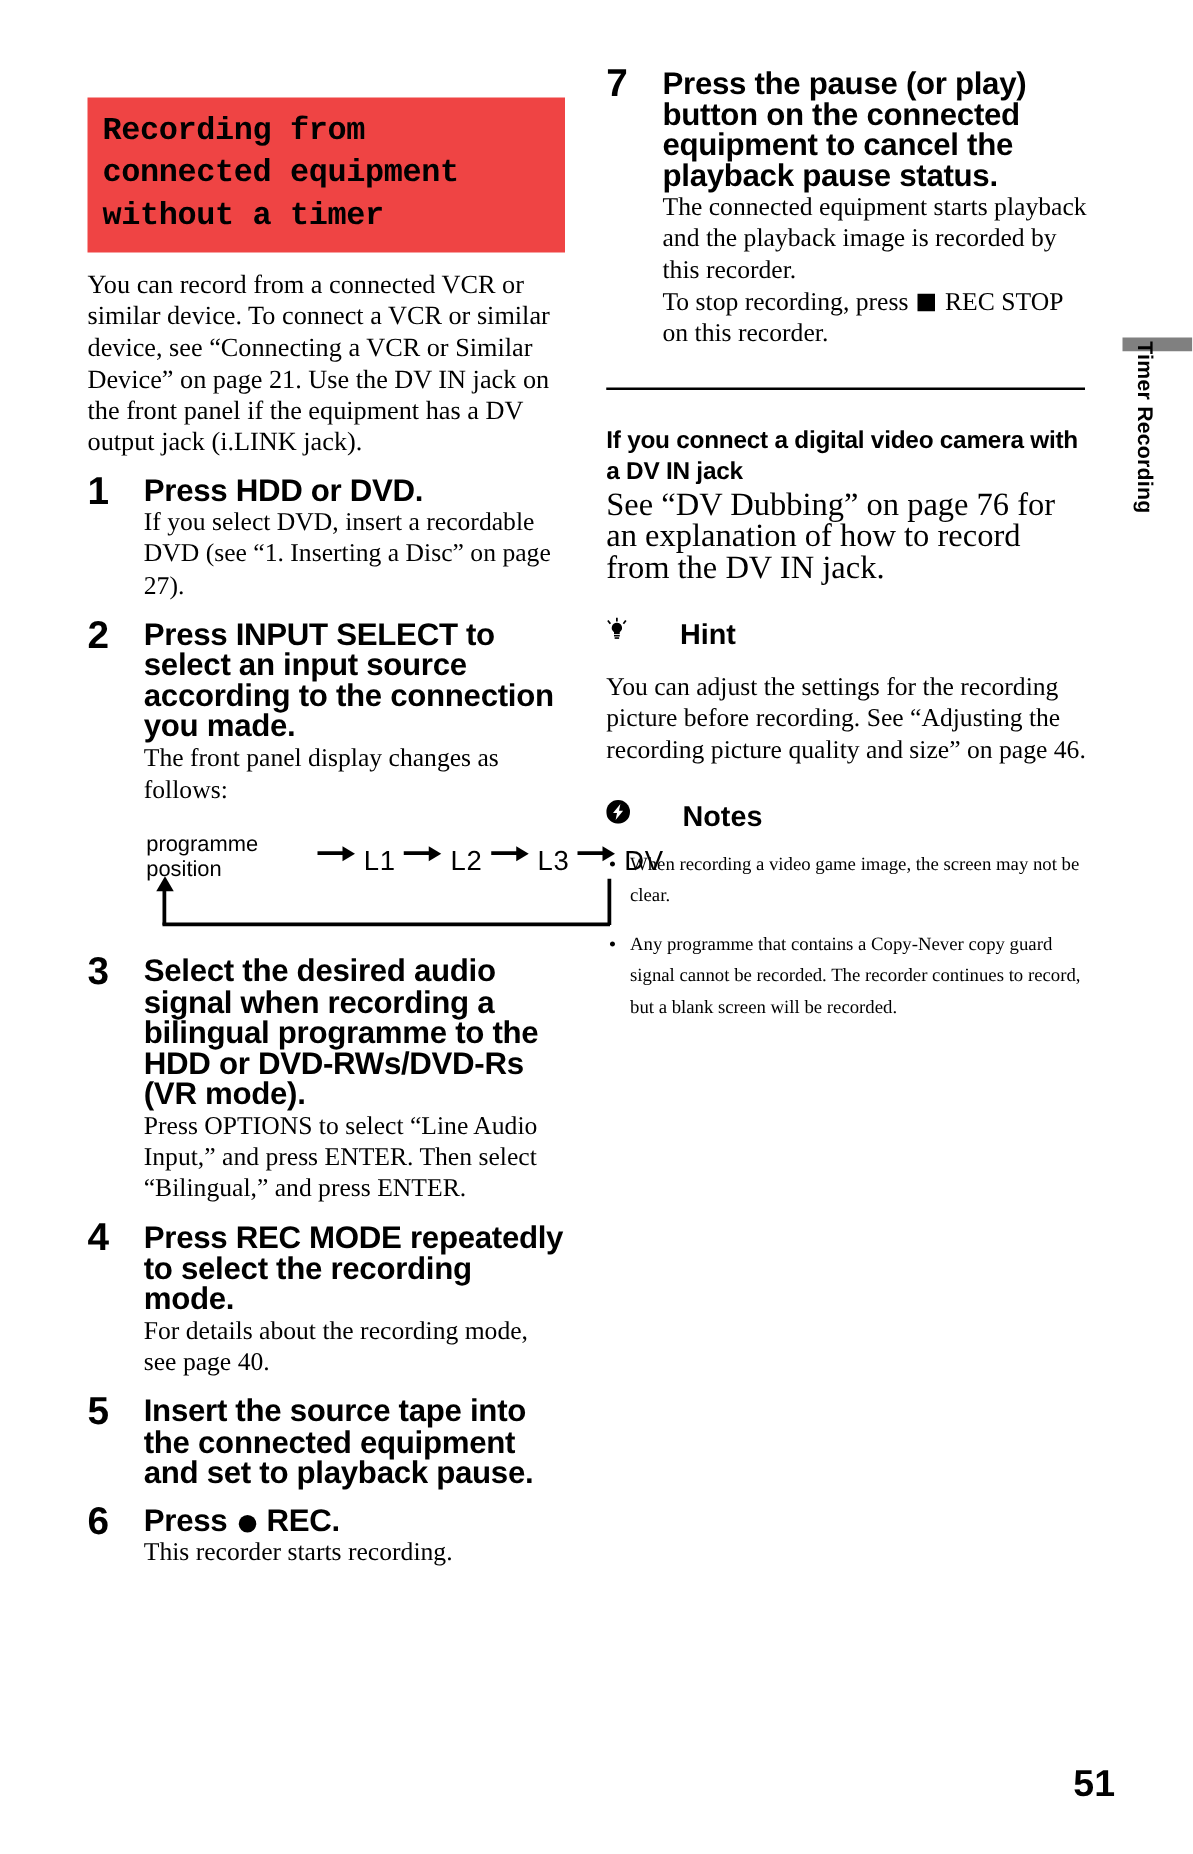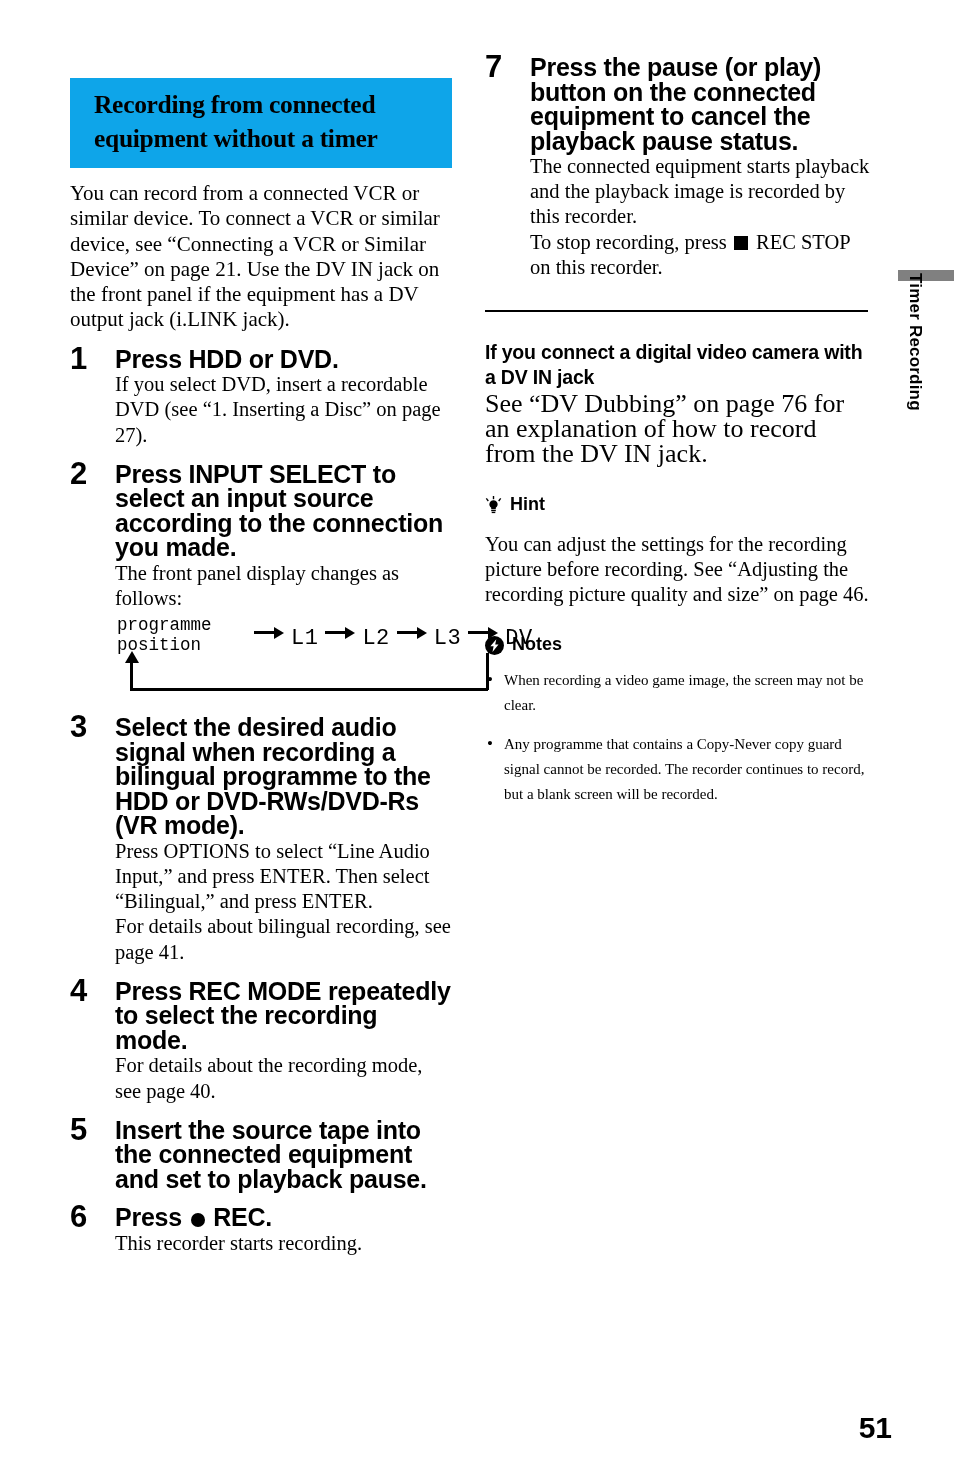--- a/index.html
+++ b/index.html
@@ -26,27 +26,27 @@
   }
   .col-right {
     position: absolute;
     left: 485px;
     top: 55px;
     width: 385px;
   }
 
   
   .section-head {
-    background: #0ea5e9;
-    font-family: Liberation Serif, serif;
+    background: #ef4444;
+    font-family: Liberation Mono, monospace;
     font-weight: bold;
     font-size: 25.5px;
     line-height: 34px;
     letter-spacing: -0.3px;
-    padding: 10px 12px 12px 24px;
+    padding: 10px 12px 12px 12px;
     box-sizing: border-box;
     width: 382px;
   }
 
   .intro {
     font-size: 21px;
     line-height: 25.3px;
     margin-top: 13px;
   }
 
@@ -95,24 +95,24 @@
     height: 14px;
     background: #000;
     vertical-align: -1px;
     margin: 0 3px 0 2px;
   }
 
   
   .diagram {
     position: relative;
     height: 86px;
-    margin-top: 4px;
+    margin-top: 20px;
     margin-left: 2px;
     width: 380px;
-    font-family: Liberation Mono, monospace;
+    font-family: Liberation Sans, sans-serif;
   }
   .dg-label {
     position: absolute;
     left: 0;
     top: 0;
     font-size: 17.5px;
     line-height: 20px;
   }
   .dg-row {
     position: absolute;
@@ -202,25 +202,26 @@
   }
   .sub-body {
     font-size: 26px;
     line-height: 25.2px;
     margin-top: 2px;
   }
 
   
   .callout-head {
     display: flex;
-    align-items: flex-end;
-    font-family: "Liberation Sans", sans-serif;
-    font-weight: bold;
-    font-size: 18px;
+    align-items: flex-start;
+    font-family: "Liberation Sans", sans-serif;
+    font-weight: bold;
+    font-size: 23px;
     margin-top: 27px;
+    gap: 34px;
   }
   .callout-head .ico { margin-right: 8px; display: inline-flex; }
   .callout-body {
     font-size: 20.5px;
     line-height: 25.2px;
     margin-top: 17px;
   }
   .note-list {
     margin: 1px 0 0 0;
     padding: 0;
@@ -335,21 +336,20 @@
         <div class="loop-v-left"></div>
         <div class="loop-head"></div>
       </div>
     </div>
 
     <div class="step">
       <div class="step-num">3</div>
       <div class="step-title">Select the desired audio signal when recording a bilingual programme to the HDD or DVD-RWs/DVD-Rs (VR mode).</div>
       <div class="step-body">
         <p>Press OPTIONS to select “Line Audio Input,” and press ENTER. Then select “Bilingual,” and press ENTER.</p>
-        <p>For details about bilingual recording, see page 41.</p>
       </div>
     </div>
 
     <div class="step">
       <div class="step-num">4</div>
       <div class="step-title">Press REC MODE repeatedly to select the recording mode.</div>
       <div class="step-body">
         <p>For details about the recording mode, see page 40.</p>
       </div>
     </div>

